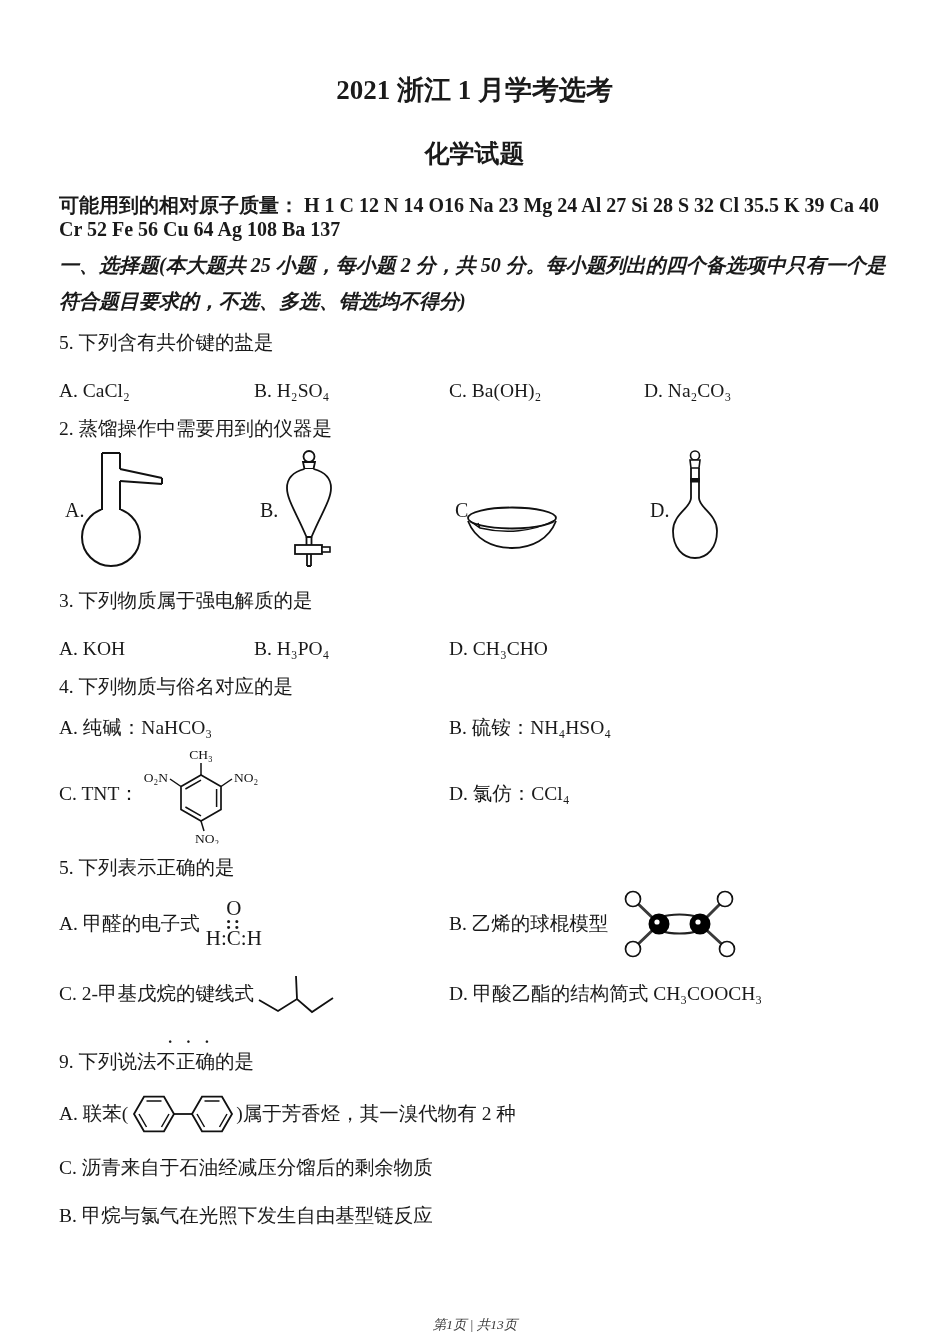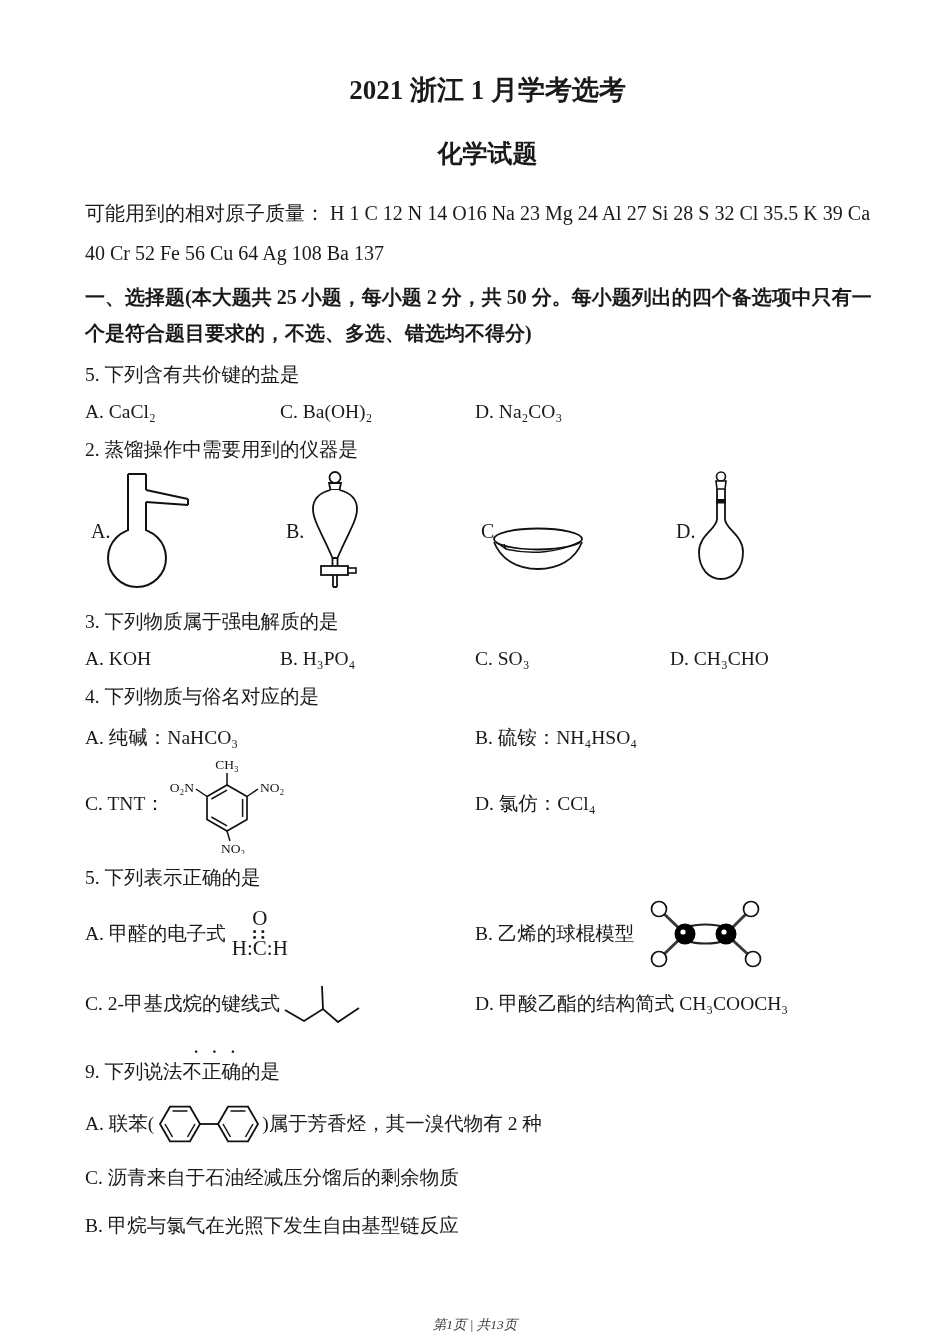--- a/index.html
+++ b/index.html
@@ -1,24 +1,24 @@
 <!DOCTYPE html>
 <html><head>
 <meta charset="utf-8">
 <style>
   html,body{margin:0;padding:0;background:#ffffff;}
   .page{position:relative;width:950px;height:1344px;background:#ffffff;color:#1a1a1a;
         font-family:"Liberation Serif","DejaVu Serif",serif;overflow:hidden;}
-  .inner{padding:74px 60px 0 85px;}
+  .inner{padding:74px 60px 0 59px;}
   .title{text-align:center;font-size:27px;font-weight:700;line-height:32px;}
   .subtitle{text-align:center;font-size:25px;font-weight:700;margin-top:33px;line-height:30px;}
-  .intro{font-size:20px;font-weight:400;line-height:40px;margin:24px 0 0 0;}
-  .section{font-size:20px;font-weight:700;line-height:36px;margin:6px 0 0 0;}
+  .intro{font-size:20px;font-weight:700;line-height:24px;margin:24px 0 0 0;}
+  .section{font-size:20px;font-weight:700;line-height:36px;margin:6px 0 0 0;font-style:italic;}
   .stem{font-size:19.5px;line-height:28px;margin-top:10px;}
-  .opt-row{display:grid;grid-template-columns:195px 195px 195px 1fr;font-size:19.5px;line-height:28px;margin-top:9px;}
+  .opt-row{display:grid;grid-template-columns:195px 195px 195px 1fr;font-size:19.5px;line-height:28px;margin-top:20px;}
   .row2{display:grid;grid-template-columns:390px 1fr;font-size:19.5px;line-height:28px;margin-top:13px;}
   .apparatus-row{display:grid;grid-template-columns:195px 195px 195px 1fr;margin-top:2px;height:132px;}
   .app-cell{position:relative;height:132px;font-size:20px;}
   .app-label{position:absolute;left:6px;top:54px;}
   .app-svg{position:absolute;}
   #app-a{left:22px;top:5px;}
   #app-b{left:26px;top:5px;}
   #app-c{left:16px;top:60px;}
   #app-d{left:22px;top:5px;}
   .flexc{display:flex;align-items:center;}
@@ -49,20 +49,21 @@
 
     <div class="title">2021 浙江 1 月学考选考</div>
     <div class="subtitle">化学试题</div>
 
     <p class="intro">可能用到的相对原子质量：  H 1  C 12  N 14  O16  Na 23  Mg 24  Al 27  Si 28  S 32  Cl 35.5  K 39  Ca 40  Cr 52  Fe 56  Cu 64  Ag 108  Ba 137</p>
     <p class="section">一、选择题(本大题共 25 小题，每小题 2 分，共 50 分。每小题列出的四个备选项中只有一个是符合题目要求的，不选、多选、错选均不得分)</p>
 
     <div class="stem">5. 下列含有共价键的盐是</div>
     <div class="opt-row">
       <span>A. CaCl₂</span>
+      <span>B. H₂SO₄</span>
       <span>C. Ba(OH)₂</span>
       <span>D. Na₂CO₃</span>
     </div>
 
     <div class="stem">2. 蒸馏操作中需要用到的仪器是</div>
     <div class="apparatus-row">
 
       <div class="app-cell">
         <span class="app-label">A.</span>
         <svg id="app-a" class="app-svg" width="84" height="120" viewBox="0 0 84 120">
@@ -104,21 +105,20 @@
           <rect x="24.2" y="28" width="9.6" height="4.5" fill="#111"></rect>
           <path d="M25,48 C25,58 7,64 7,81 C7,98 17,108 29,108 C41,108 51,98 51,81 C51,64 33,58 33,48" fill="#fff" stroke="#111" stroke-width="1.8"></path>
         </svg>
       </div>
     </div>
 
     <div class="stem">3. 下列物质属于强电解质的是</div>
     <div class="opt-row">
       <span>A. KOH</span>
       <span>B. H₃PO₄</span>
-      <span>C. SO₃</span>
       <span>D. CH₃CHO</span>
     </div>
 
     <div class="stem">4. 下列物质与俗名对应的是</div>
     <div class="row2">
       <span>A. 纯碱：NaHCO₃</span>
       <span>B. 硫铵：NH₄HSO₄</span>
     </div>
     <div class="row2 q4cd">
       <div class="flexc">

